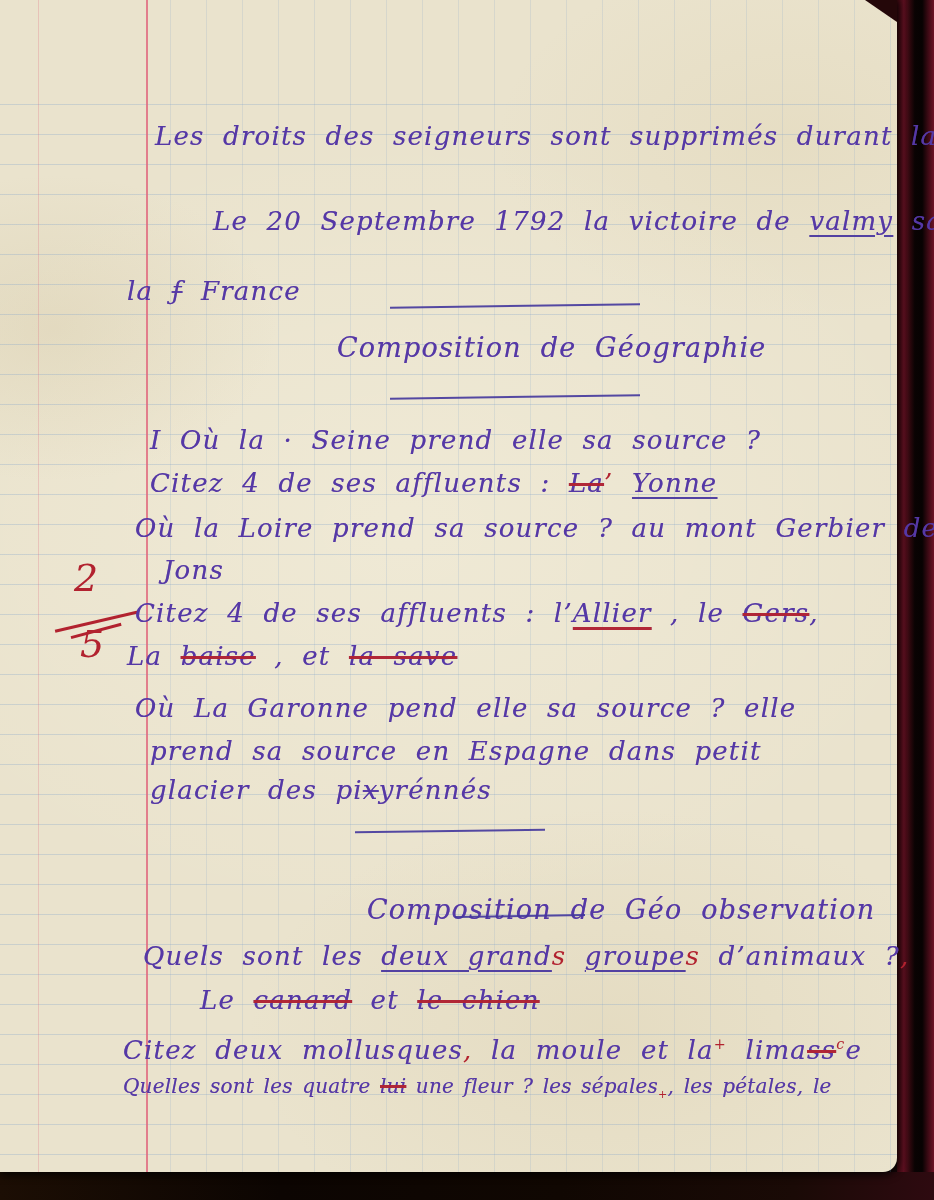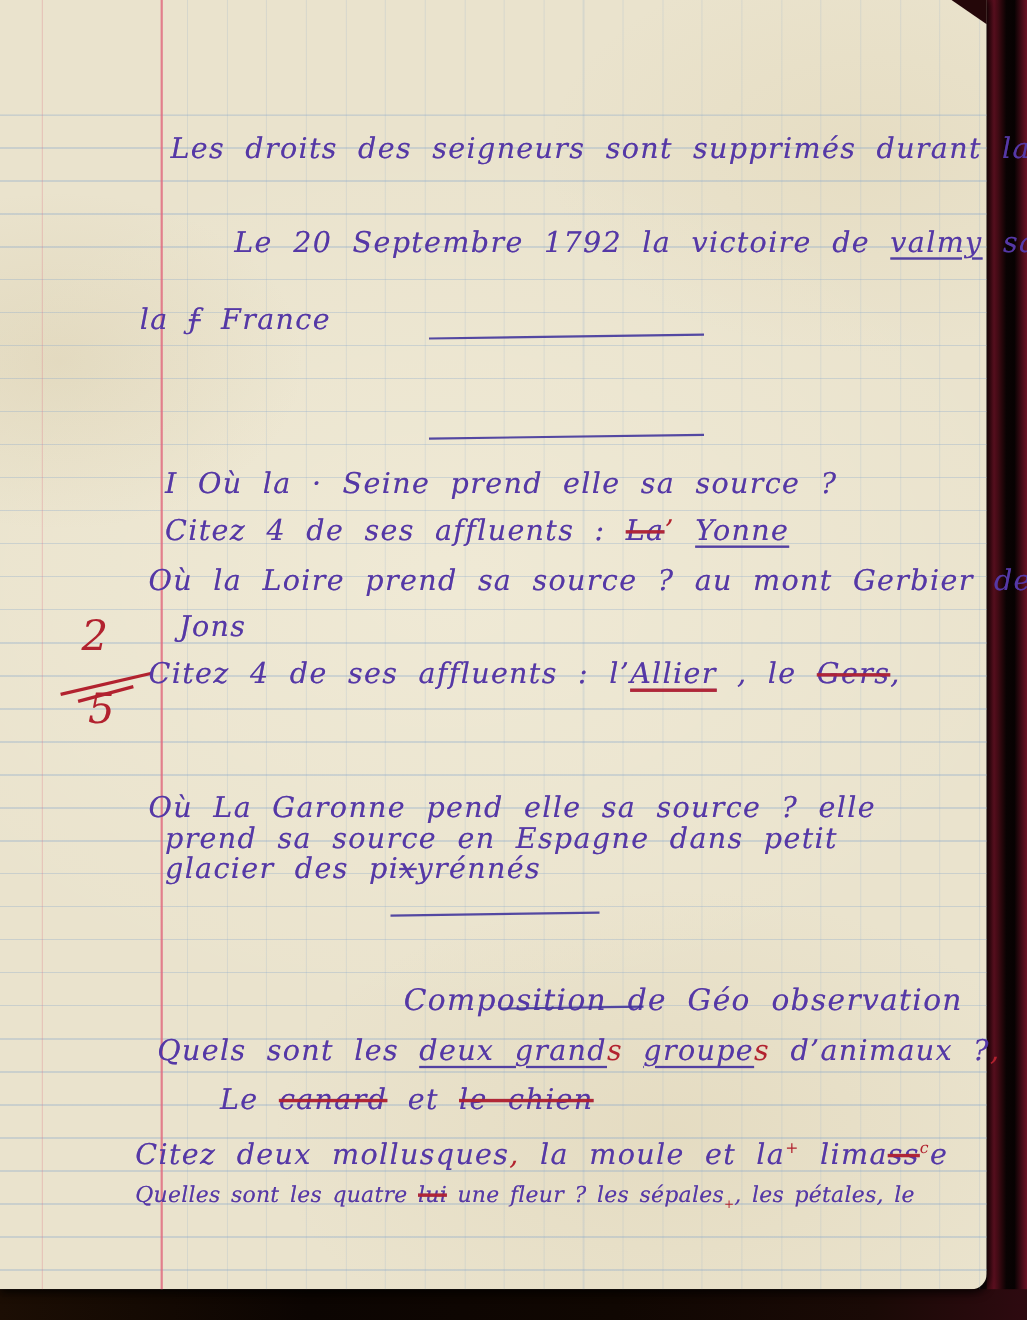--- a/index.html
+++ b/index.html
@@ -125,28 +125,30 @@
       <div class="num">2</div>
       <div class="bar"></div>
       <div class="den">5</div>
     </div>
 
     <div class="ms">
         <div class="ms-line text" style="top: 118px; left: 0px;"><span>Les droits des seigneurs sont supprimés durant la</span></div>
         <div class="ms-line text" style="top: 203px; left: 58px;"><span>Le 20 Septembre 1792 la victoire de </span><span class="ul-blue">valmy</span><span> sauve</span></div>
         <div class="ms-line text" style="top: 246px; left: -28px; margin-top: 27px;"><span>la </span><span class="strike-blue">ƒ</span><span> France</span></div>
         <div class="ms-line rule" style="top: 305px; left: 235px; width: 250px;"></div>
+        <div class="ms-line title" style="top: 330px; left: 182px;"><span>Composition de Géographie</span></div>
         <div class="ms-line rule" style="top: 396px; left: 235px; width: 250px;"></div>
         <div class="ms-line text" style="top: 422px; left: -5px;"><span>I Où la · Seine prend elle sa source ?</span></div>
         <div class="ms-line text" style="top: 465px; left: -5px;"><span>Citez 4 de ses affluents : </span><span class="strike-red">La</span><span class="red">’</span><span> </span><span class="ul-blue">Yonne</span></div>
         <div class="ms-line text" style="top: 510px; left: -20px;"><span>Où la Loire prend sa source ? au mont Gerbier des</span></div>
         <div class="ms-line text" style="top: 552px; left: 8px;"><span>Jons</span></div>
         <div class="ms-line text" style="top: 595px; left: -20px;"><span>Citez 4 de ses affluents :  l’</span><span class="ul-red">Allier</span><span> , le </span><span class="strike-red">Gers</span><span>,</span></div>
-        <div class="ms-line text" style="top: 690px; left: -20px; margin-top: 27px;"><span>Où La  Garonne pend elle sa source ? elle</span></div>
-        <div class="ms-line text" style="top: 733px; left: -5px; margin-top: 12px;"><span>prend sa source en Espagne dans petit</span></div>
+        <div class="ms-line text" style="top: 638px; left: -28px;"><span>La </span><span class="strike-red">baise</span><span> , et </span><span class="strike-red">la save</span></div>
+        <div class="ms-line text" style="top: 690px; left: -20px;"><span>Où La  Garonne pend elle sa source ? elle</span></div>
+        <div class="ms-line text" style="top: 733px; left: -5px;"><span>prend sa source en Espagne dans petit</span></div>
         <div class="ms-line text" style="top: 772px; left: -5px;"><span>glacier des pi</span><span class="strike-blue">x</span><span>yrénnés</span></div>
         <div class="ms-line rule" style="top: 830px; left: 200px; width: 190px;"></div>
         <div class="ms-line title" style="top: 892px; left: 212px;"><span>Composition de Géo observation</span></div>
         <div class="ms-line rule" style="top: 915px; left: 300px; width: 130px;"></div>
         <div class="ms-line text" style="top: 938px; left: -12px;"><span>Quels sont les </span><span class="ul-blue">deux grand</span><span class="red">s</span><span> </span><span class="ul-blue">groupe</span><span class="red">s</span><span> d’animaux ?</span><span class="red">,</span></div>
         <div class="ms-line text" style="top: 982px; left: 45px;"><span>Le </span><span class="strike-red">canard</span><span> et </span><span class="strike-red">le chien</span></div>
         <div class="ms-line text" style="top: 1026px; left: -32px;"><span>Citez deux mollusques</span><span class="red">,</span><span> la moule et la</span><span class="sup-red">+</span><span> lima</span><span class="strike-red">ss</span><span class="sup-red">c</span><span>e</span></div>
         <div class="ms-line text condensed" style="top: 1068px; left: -32px;"><span>Quelles sont les quatre </span><span class="strike-red">lui</span><span> une fleur ? les sépales</span><span class="sub-red">+</span><span>, les pétales, le</span></div>
       </div>
   </div>

